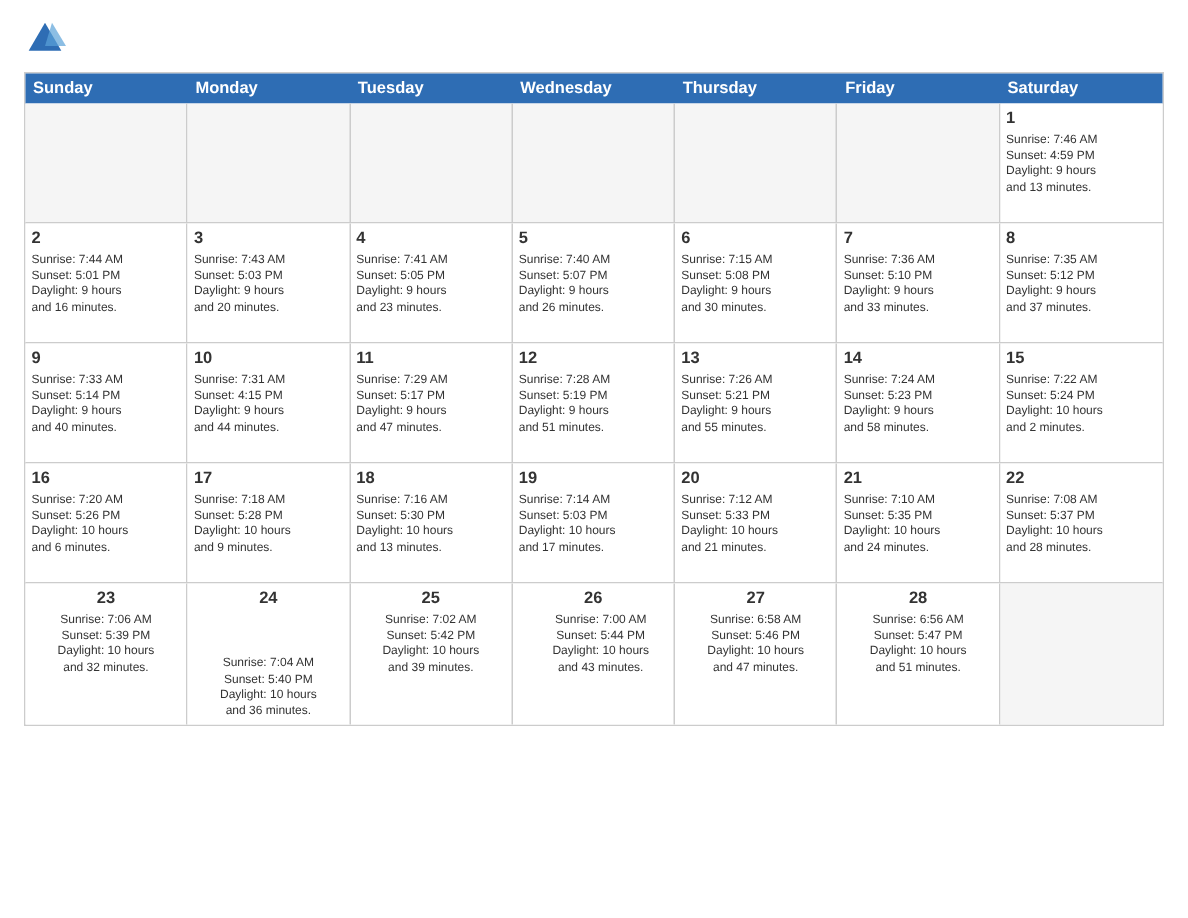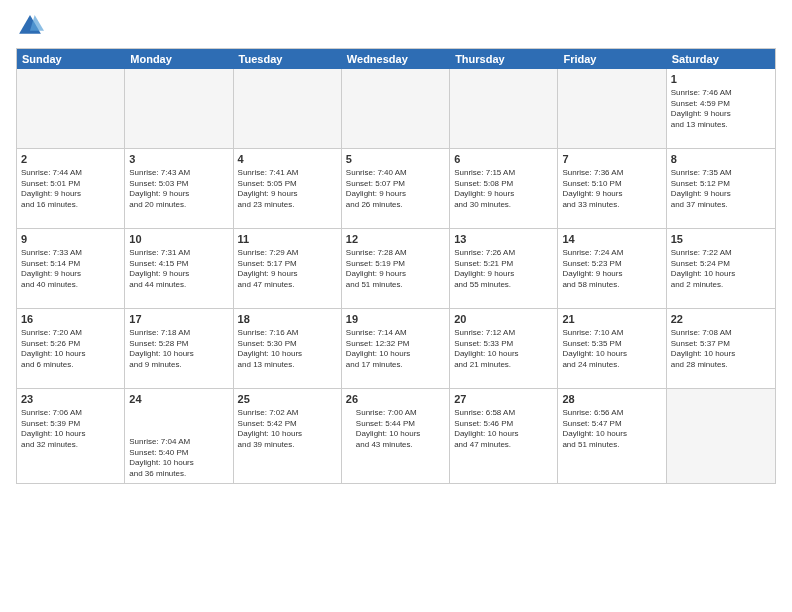--- a/index.html
+++ b/index.html
@@ -84,20 +84,21 @@
       flex-direction: column;
     }
     .cal-row {
       display: grid;
       grid-template-columns: repeat(7, 1fr);
       flex: 1;
       border-bottom: 1px solid #ccc;
     }
     .cal-row:last-child {
       border-bottom: none;
+      text-align: center;
     }
     .cal-cell {
       border-right: 1px solid #ccc;
       padding: 3px 4px;
       vertical-align: top;
       font-size: 8.5px;
       color: #333;
       line-height: 1.35;
       background: #fff;
     }
@@ -286,21 +287,21 @@
           <div class="cal-cell">
             <span class="day-num">18</span>
             <div class="cell-text" style="white-space: pre-line;">Sunrise: 7:16 AM
 Sunset: 5:30 PM
 Daylight: 10 hours
 and 13 minutes.</div>
           </div>
           <div class="cal-cell">
             <span class="day-num">19</span>
             <div class="cell-text" style="white-space: pre-line;">Sunrise: 7:14 AM
-Sunset: 12:32 PM
+Sunset: 5:03 PM
 Daylight: 10 hours
 and 17 minutes.</div>
           </div>
           <div class="cal-cell">
             <span class="day-num">20</span>
             <div class="cell-text" style="white-space: pre-line;">Sunrise: 7:12 AM
 Sunset: 5:33 PM
 Daylight: 10 hours
 and 21 minutes.</div>
           </div>

